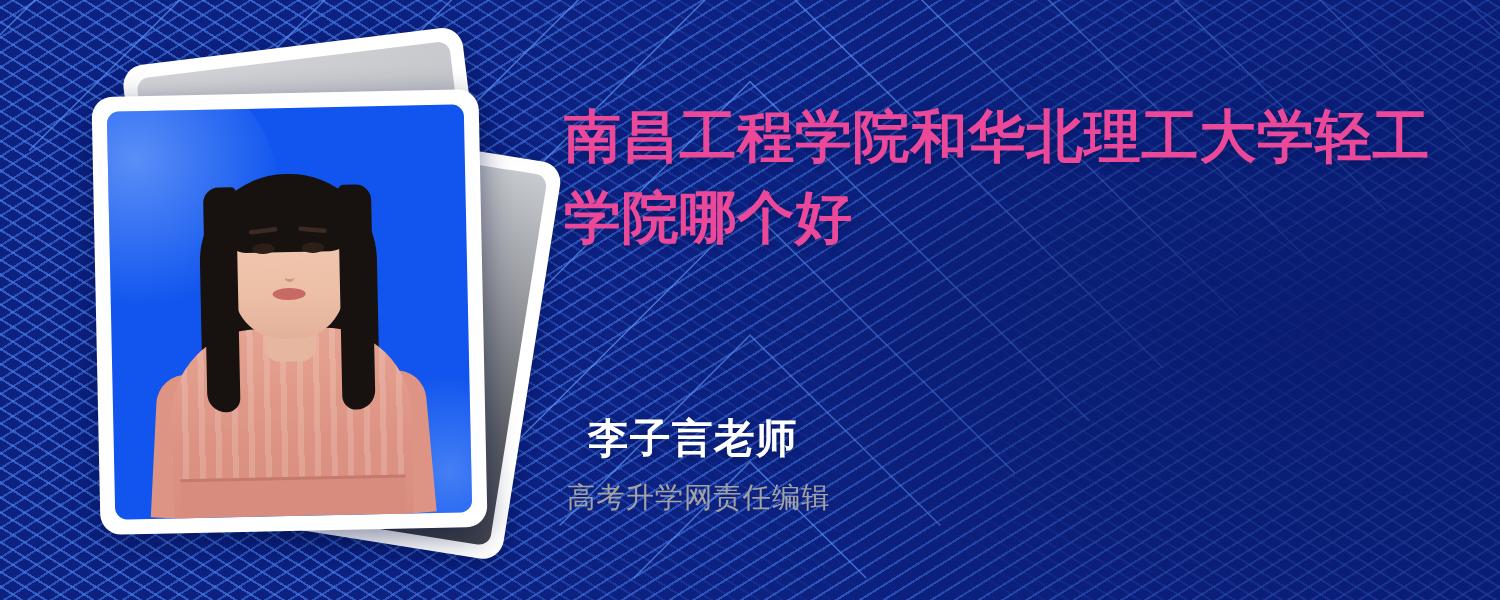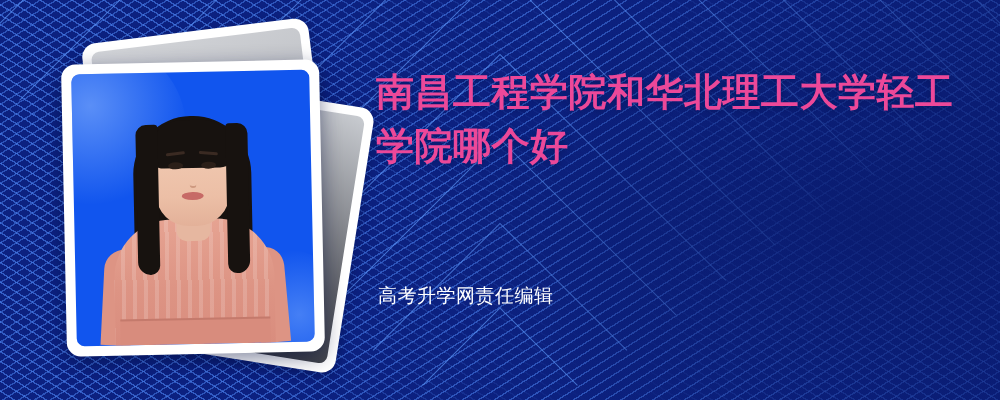--- a/index.html
+++ b/index.html
@@ -231,21 +231,21 @@
   }
   #author-name {
     color:#ffffff;
     font-size:27px;
     font-weight:bold;
     letter-spacing:1px;
     text-shadow:0 2px 6px rgba(4,16,70,0.45);
   }
   #author-role {
     margin-top:9px; margin-left:-14px;
-    color:#ffffff;
+    color:#a3a3a3;
     font-size:19px;
     letter-spacing:0.5px;
   }
 </style>
 </head>
 <body>
 
 <div id="banner">
 
   <div class="bg-layer hatch-main"></div>
@@ -303,16 +303,17 @@
       </div>
     </div>
 
   </div>
 
   <div id="text-block">
     <h1 id="headline">南昌工程学院和华北理工大学轻工学院哪个好</h1>
   </div>
 
   <div id="byline">
+    <div id="author-name">李子言老师</div>
     <div id="author-role">高考升学网责任编辑</div>
   </div>
 
 </div>
 
 </body></html>

